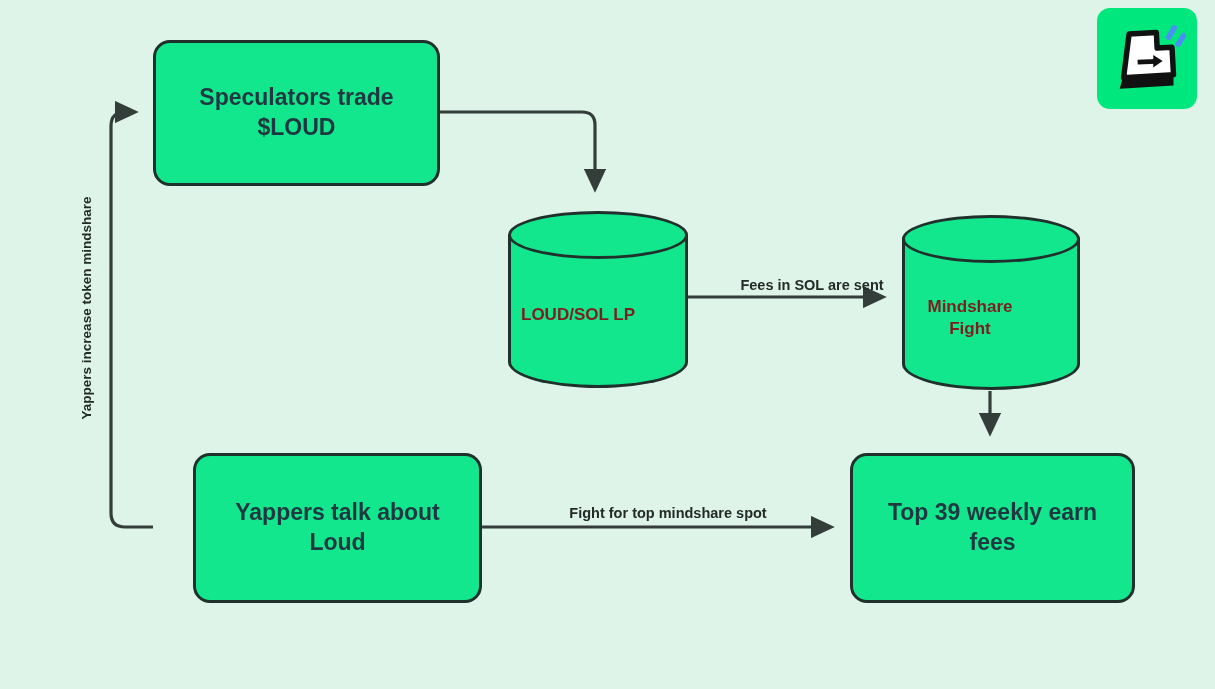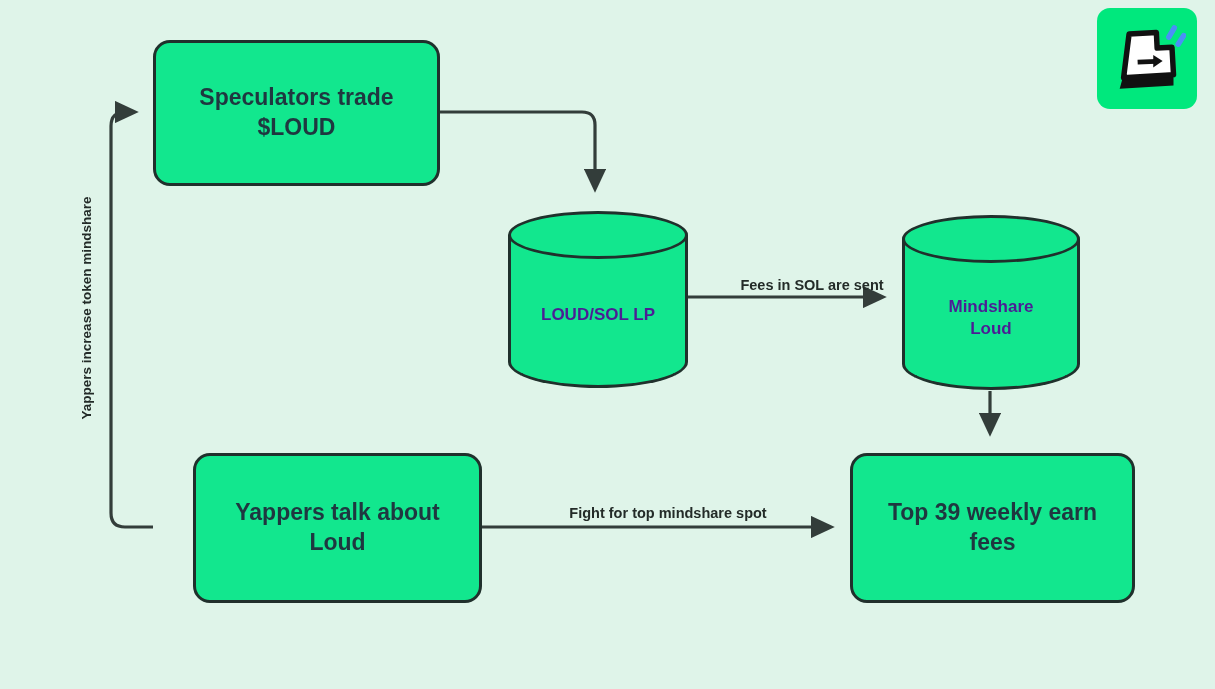--- a/index.html
+++ b/index.html
@@ -43,23 +43,23 @@
     z-index:3;
   }
   .cyl-body{
     position:absolute;left:0;right:0;top:24px;bottom:0;
     background:#12e78e;
     border:3px solid #20302c;
     border-top:none;
     border-radius:0 0 50% 50% / 0 0 26px 26px;
     box-sizing:border-box;
     z-index:2;
-    display:flex;align-items:center;justify-content:center;
+    display:flex;align-items:center;
     text-align:center;
-    color:#4c1d95;
+    color:#7f1d1d;
     font-weight:bold;
     font-size:17px;
     line-height:1.3;
     padding:14px 10px 4px 10px;
   }
   .edge-label{
     position:absolute;
     color:#232b28;
     font-weight:bold;
     font-size:14.5px;
@@ -113,21 +113,21 @@
   <div class="cyl" style="left:508px;top:211px;width:180px;height:177px;">
     <div class="cyl-top"></div>
     <div class="cyl-body">
       <span>LOUD/SOL LP</span>
     </div>
   </div>
 
   <div class="cyl" style="left:902px;top:215px;width:178px;height:175px;">
     <div class="cyl-top"></div>
     <div class="cyl-body">
-      <span style="max-width:110px;display:inline-block;">Mindshare Loud</span>
+      <span style="max-width:110px;display:inline-block;">Mindshare Fight</span>
     </div>
   </div>
 
   <div class="node box" style="left:153px;top:453px;width:289px;height:150px;margin-left:40px;">
     <span>Yappers talk about Loud</span>
   </div>
 
   <div class="node box" style="left:850px;top:453px;width:285px;height:150px;">
     <span>Top 39 weekly earn fees</span>
   </div>

